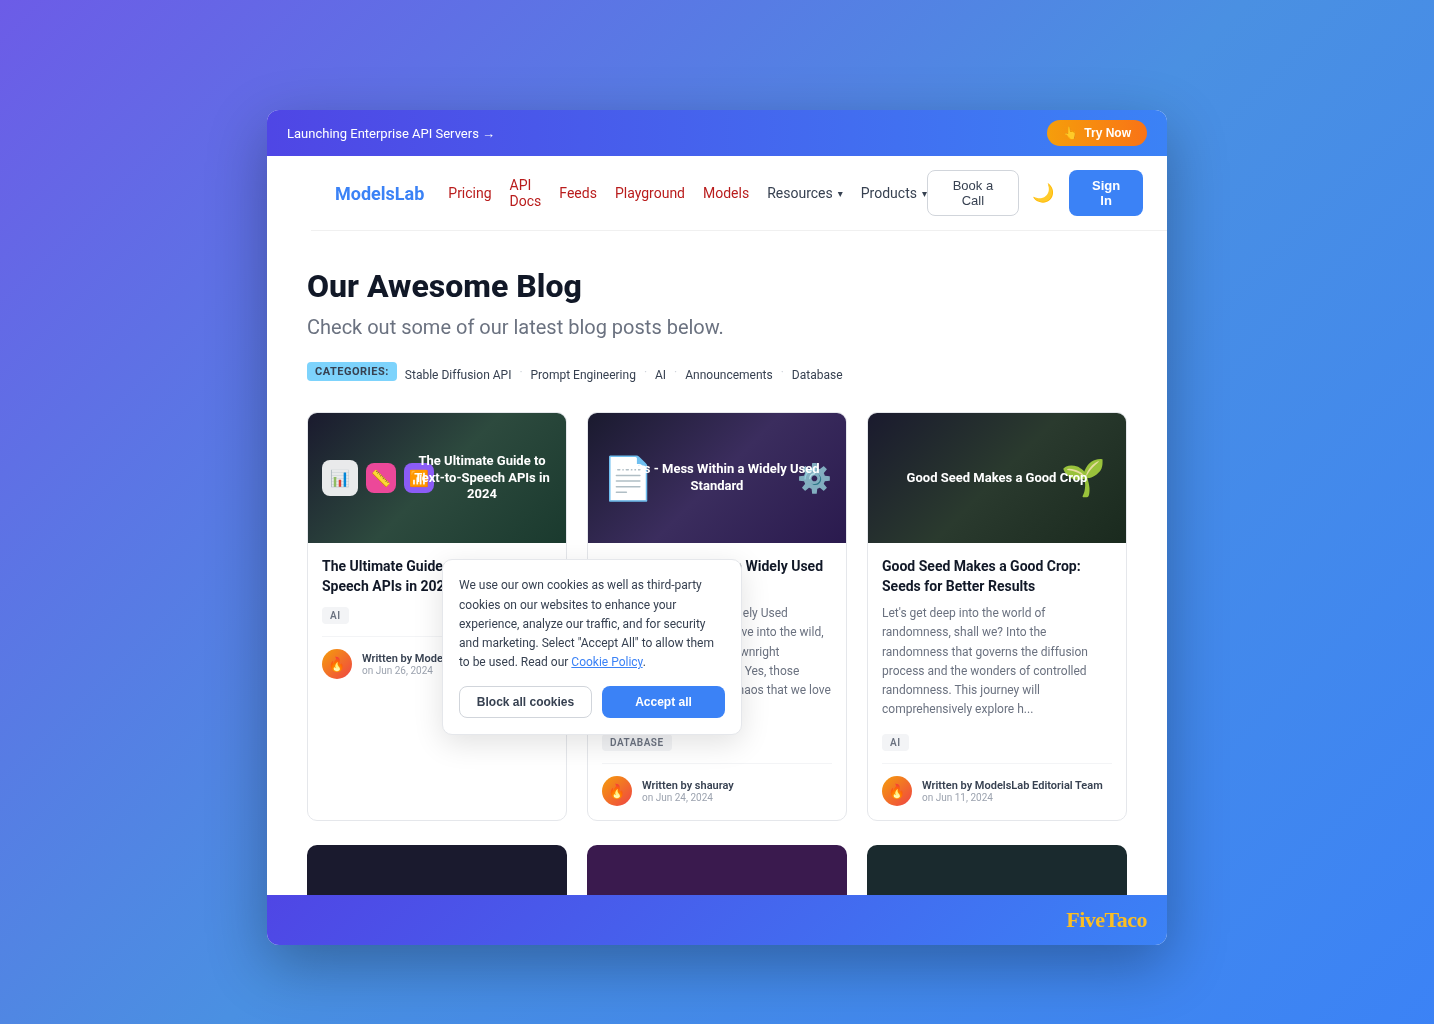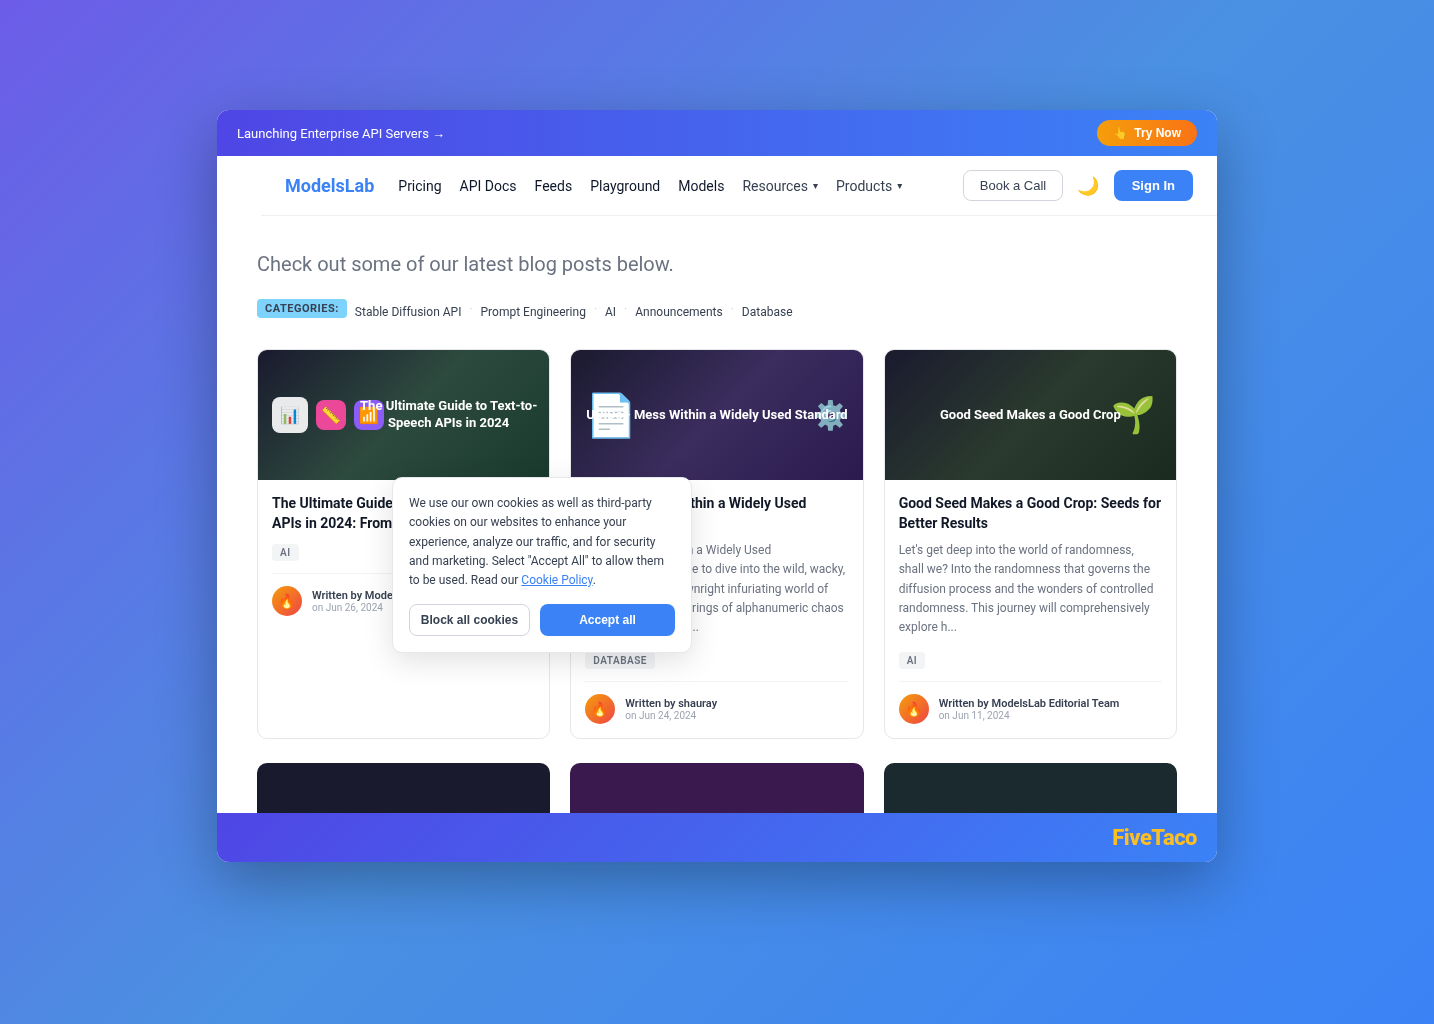--- a/index.html
+++ b/index.html
@@ -6,21 +6,21 @@
     body {
       font-family: -apple-system, BlinkMacSystemFont, 'Segoe UI', Roboto, sans-serif;
       background: linear-gradient(135deg, #6c5ce7 0%, #4a90e2 50%, #3b82f6 100%);
       min-height: 1024px;
       display: flex;
       align-items: flex-start;
       justify-content: center;
       padding: 60px 20px;
     }
     .browser-window {
-      width: 1000px;
+      width: 900px;
       background: #fff;
       border-radius: 12px;
       overflow: hidden;
       box-shadow: 0 20px 60px rgba(0,0,0,0.3);
     }
     
     .top-banner {
       background: linear-gradient(90deg, #4f46e5, #3b82f6);
       padding: 10px 20px;
       display: flex;
@@ -65,21 +65,21 @@
       color: #1a1a1a;
     }
     .logo span { color: #3b82f6; }
     .nav-links {
       display: flex;
       align-items: center;
       gap: 18px;
     }
     .nav-link {
       font-size: 14px;
-      color: #0f172a;
+      color: #b91c1c;
       cursor: pointer;
       text-decoration: none;
     }
     .nav-link-dropdown {
       display: flex;
       align-items: center;
       gap: 3px;
       font-size: 14px;
       color: #374151;
       cursor: pointer;
@@ -292,21 +292,21 @@
     }
     .cookie-buttons {
       display: flex;
       gap: 10px;
     }
     .block-cookies-btn {
       flex: 1;
       border: 1.5px solid #d1d5db;
       background: #fff;
       color: #374151;
-      padding: 8px 4px;
+      padding: 8px 16px;
       border-radius: 8px;
       font-size: 12px;
       font-weight: 600;
       cursor: pointer;
     }
     .accept-all-btn {
       flex: 1;
       background: #3b82f6;
       color: #fff;
       border: none;
@@ -322,21 +322,21 @@
       justify-content: flex-end;
       padding: 12px 20px;
       background: linear-gradient(135deg, #4f46e5, #3b82f6);
     }
     .brand-name {
       color: #fff;
       font-size: 22px;
       font-weight: 800;
       letter-spacing: -0.5px;
     }
-    .brand-name span { color: #fbbf24; }
+    .brand-name span { color: #fbbf24; font-family: Liberation Serif, serif; }
     
     .content-wrapper {
       position: relative;
     }
     .chevron {
       font-size: 10px;
       margin-left: 2px;
     }
   </style>
 </head>
@@ -376,20 +376,21 @@
       </div>
       <div class="nav-right">
         <button class="book-call-btn">Book a Call</button>
         <button class="theme-toggle">🌙</button>
         <button class="sign-in-btn">Sign In</button>
       </div>
     </div>
 
     <div class="main-content content-wrapper">
 
+      <h1 class="page-title">Our Awesome Blog</h1>
       <p class="page-subtitle">Check out some of our latest blog posts below.</p>
 
       <div class="categories-bar">
         <span class="categories-label">CATEGORIES:</span>
         <span class="category-tag">Stable Diffusion API</span>
         <span class="category-sep">·</span>
         <span class="category-tag">Prompt Engineering</span>
         <span class="category-sep">·</span>
         <span class="category-tag">AI</span>
         <span class="category-sep">·</span>

